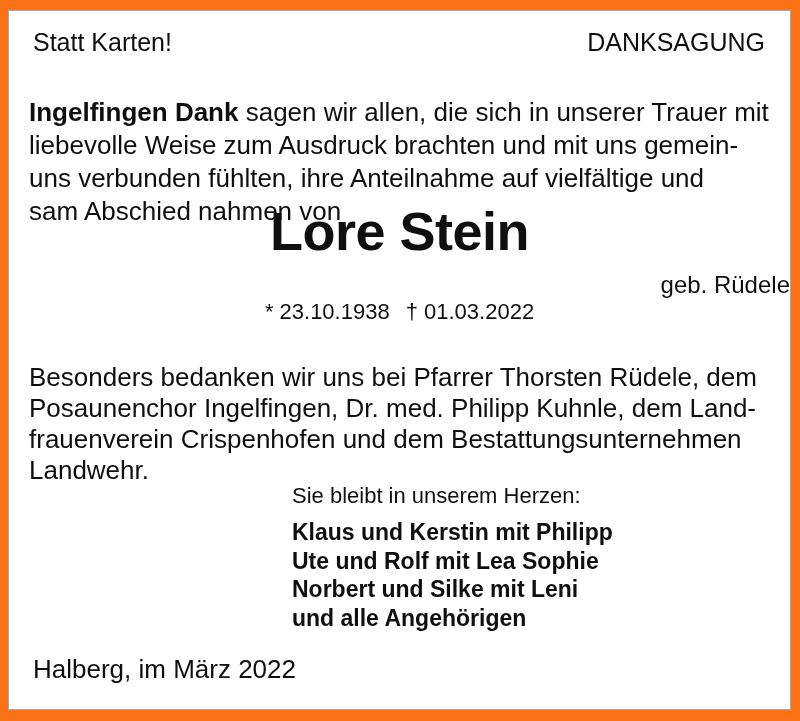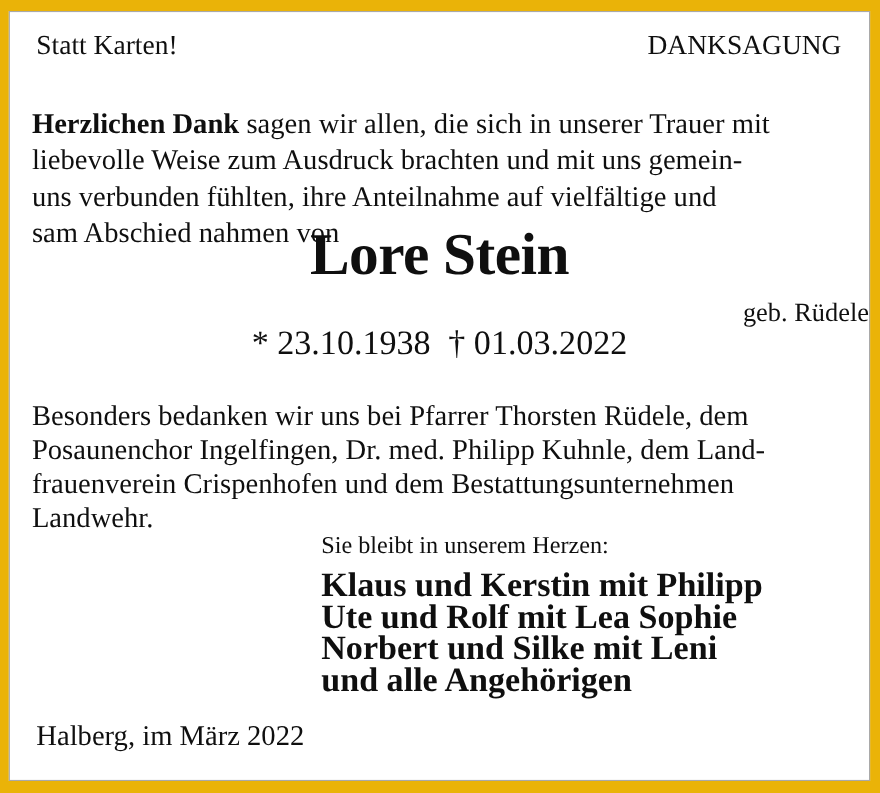--- a/index.html
+++ b/index.html
@@ -7,22 +7,22 @@
     padding: 0;
     width: 800px;
     height: 721px;
     overflow: hidden;
     background: #000;
   }
   .frame {
     position: relative;
     width: 800px;
     height: 721px;
-    background: #eab308;
-    font-family: Liberation Serif, serif;
+    background: #f97316;
+    font-family: Liberation Sans, sans-serif;
     color: #0f0f0f;
   }
   .page {
     position: absolute;
     left: 8px;
     top: 10px;
     width: 783px;
     height: 700px;
     background: #ffffff;
     border: 1px solid #a9a9a9;
@@ -70,37 +70,37 @@
     line-height: 28px;
     white-space: nowrap;
   }
   .dates {
     position: absolute;
     left: 0; right: 0;
     top: 286px;
     display: flex;
     justify-content: center;
     gap: 16px;
-    font-size: 31px;
+    font-size: 22px;
     line-height: 30px;
     white-space: nowrap;
   }
   .remembrance {
     position: absolute;
     left: 283px;
     top: 470px;
     font-size: 22px;
     line-height: 30px;
     white-space: nowrap;
   }
   .mourners {
     position: absolute;
     left: 283px;
     top: 507px;
-    font-size: 31px;
+    font-size: 23px;
     font-weight: 700;
     line-height: 28.5px;
     white-space: nowrap;
   }
   .mourners .line { display: block; }
   .place-date {
     position: absolute;
     left: 24px;
     top: 643px;
     font-size: 26px;
@@ -113,21 +113,21 @@
 
 <div class="frame">
   <div class="page">
 
     <div class="header-row">
       <span>Statt Karten!</span>
       <span>DANKSAGUNG</span>
     </div>
 
     <p class="para intro">
-      <span class="line"><strong class="bold-lead">Herzlichen Dank</strong><span> sagen wir allen, die sich in unserer Trauer mit</span></span>
+      <span class="line"><strong class="bold-lead">Ingelfingen Dank</strong><span> sagen wir allen, die sich in unserer Trauer mit</span></span>
       <span class="line">liebevolle Weise zum Ausdruck brachten und mit uns gemein-</span>
       <span class="line">uns verbunden fühlten, ihre Anteilnahme auf vielfältige und</span>
       <span class="line">sam Abschied nahmen von</span>
     </p>
 
     <h1 class="name-title">Lore Stein</h1>
 
     <div class="maiden">geb. Rüdele</div>
 
     <div class="dates">

